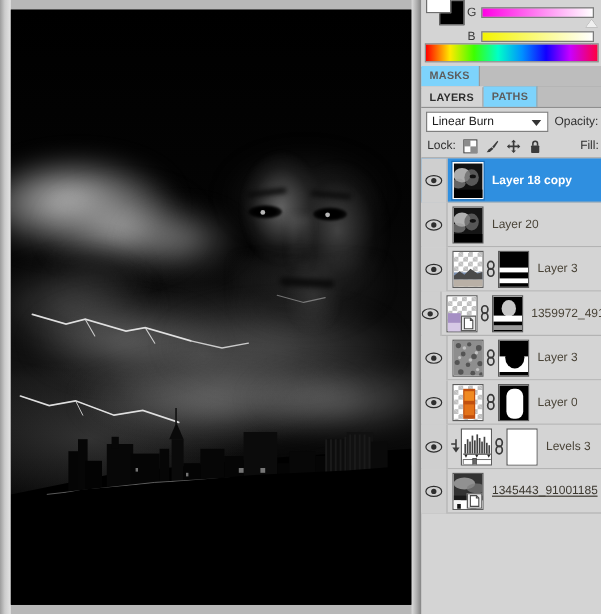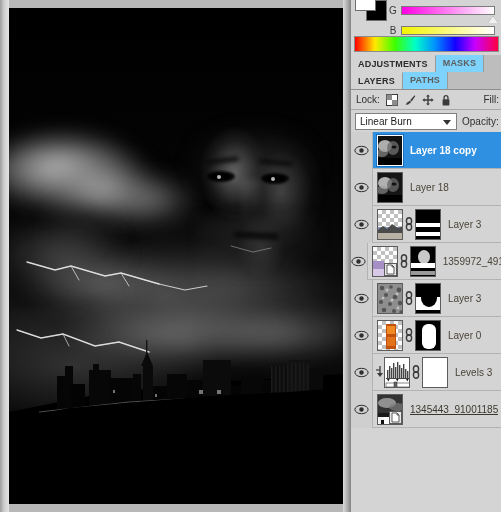--- a/index.html
+++ b/index.html
@@ -391,29 +391,36 @@
         <span class="slider-label">B</span>
         <div class="slider-track track-b">
           <div class="slider-thumb" style="left:86px;"></div>
         </div>
       </div>
 
       <div id="spectrum"></div>
     </div>
 
     <div class="tabbar">
-      <div class="tab active">ADJUSTMENTS</div>
       <div class="tab">MASKS</div>
       <div class="tab-filler"></div>
     </div>
 
     <div class="tabbar">
       <div class="tab active">LAYERS</div>
       <div class="tab">PATHS</div>
       <div class="tab-filler"></div>
+    </div>
+
+    <div id="blend-row">
+      <div id="blend-select">
+        <span>Linear Burn</span>
+        <span id="blend-caret"></span>
+      </div>
+      <span id="opacity-label">Opacity:</span>
     </div>
 
     <div id="lock-row">
       <span id="lock-label">Lock:</span>
 
       <span class="lockicon">
         <svg width="12" height="12" viewBox="0 0 12 12">
           <rect x="0.5" y="0.5" width="11" height="11" fill="#fff" stroke="#3b3b3b"></rect>
           <rect x="0.5" y="0.5" width="5.5" height="5.5" fill="#8c8c8c"></rect>
           <rect x="6" y="6" width="5.5" height="5.5" fill="#8c8c8c"></rect>
@@ -436,28 +443,20 @@
       <span class="lockicon">
         <svg width="12" height="12" viewBox="0 0 12 12">
           <path d="M3.4,5.4 L3.4,3.6 A2.6,2.6 0 0 1 8.6,3.6 L8.6,5.4 L7.3,5.4 L7.3,3.6 A1.3,1.3 0 0 0 4.7,3.6 L4.7,5.4 Z" fill="#3b3b3b"></path>
           <rect x="2.6" y="5.2" width="6.8" height="6.2" rx="0.7" fill="#3b3b3b"></rect>
         </svg>
       </span>
 
       <span id="fill-label">Fill:</span>
     </div>
 
-    <div id="blend-row">
-      <div id="blend-select">
-        <span>Linear Burn</span>
-        <span id="blend-caret"></span>
-      </div>
-      <span id="opacity-label">Opacity:</span>
-    </div>
-
     <div id="layers-list">
 
       <div class="layer-row selected">
         <div class="eye-cell">
           <span class="eye-btn">
             <svg width="15" height="13" viewBox="0 0 15 13">
               <ellipse cx="7.5" cy="6.5" rx="6.6" ry="4.2" fill="none" stroke="#2e2e2e" stroke-width="1"></ellipse>
               <circle cx="7.5" cy="6.5" r="2.2" fill="#2e2e2e"></circle>
             </svg>
           </span>
@@ -491,21 +490,21 @@
             <svg width="26" height="31" viewBox="0 0 26 31" preserveAspectRatio="none">
               <rect width="26" height="31" fill="#151515"></rect>
               <ellipse cx="7" cy="10" rx="7" ry="6" fill="#cdcdcd" opacity="0.85"></ellipse>
               <ellipse cx="15" cy="12" rx="6" ry="7" fill="#676767" opacity="0.8"></ellipse>
               <ellipse cx="16" cy="11" rx="2.6" ry="1.6" fill="#121212"></ellipse>
               <ellipse cx="4" cy="17" rx="6" ry="4" fill="#9a9a9a" opacity="0.6"></ellipse>
               <rect y="22" width="26" height="9" fill="#000"></rect>
             </svg>
           </div>
         </div>
-        <span class="layer-name">Layer 18</span>
+        <span class="layer-name">Layer 20</span>
       </div>
 
       <div class="layer-row">
         <div class="eye-cell">
           <span class="eye-btn">
             <svg width="15" height="13" viewBox="0 0 15 13">
               <ellipse cx="7.5" cy="6.5" rx="6.6" ry="4.2" fill="none" stroke="#2e2e2e" stroke-width="1"></ellipse>
               <circle cx="7.5" cy="6.5" r="2.2" fill="#2e2e2e"></circle>
             </svg>
           </span>

